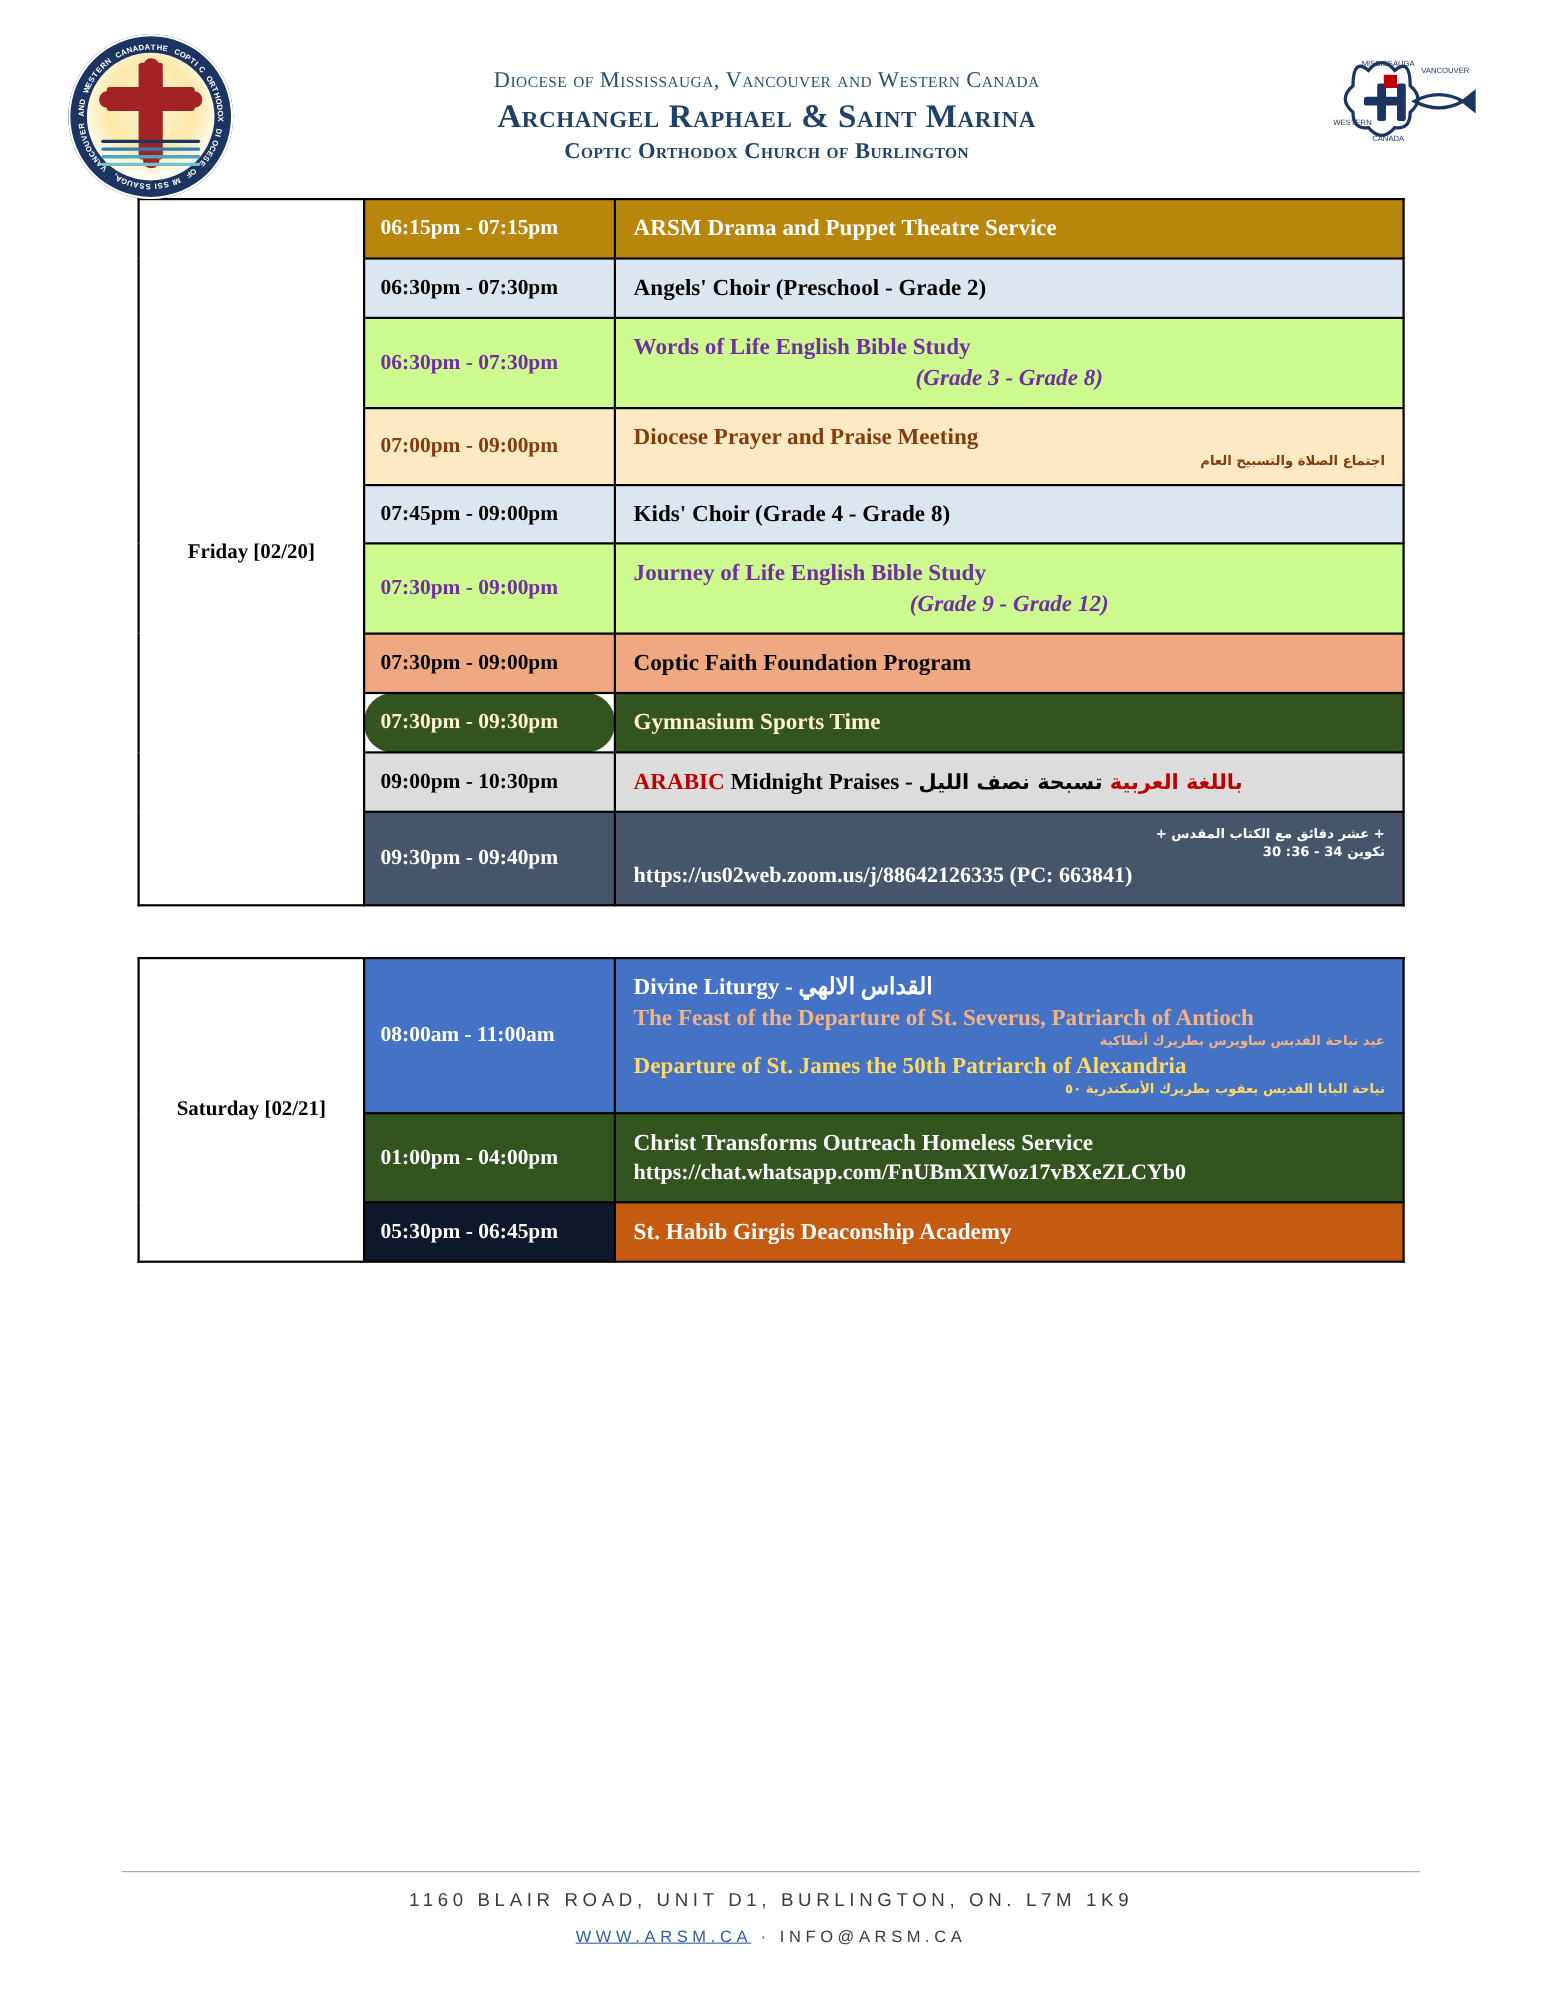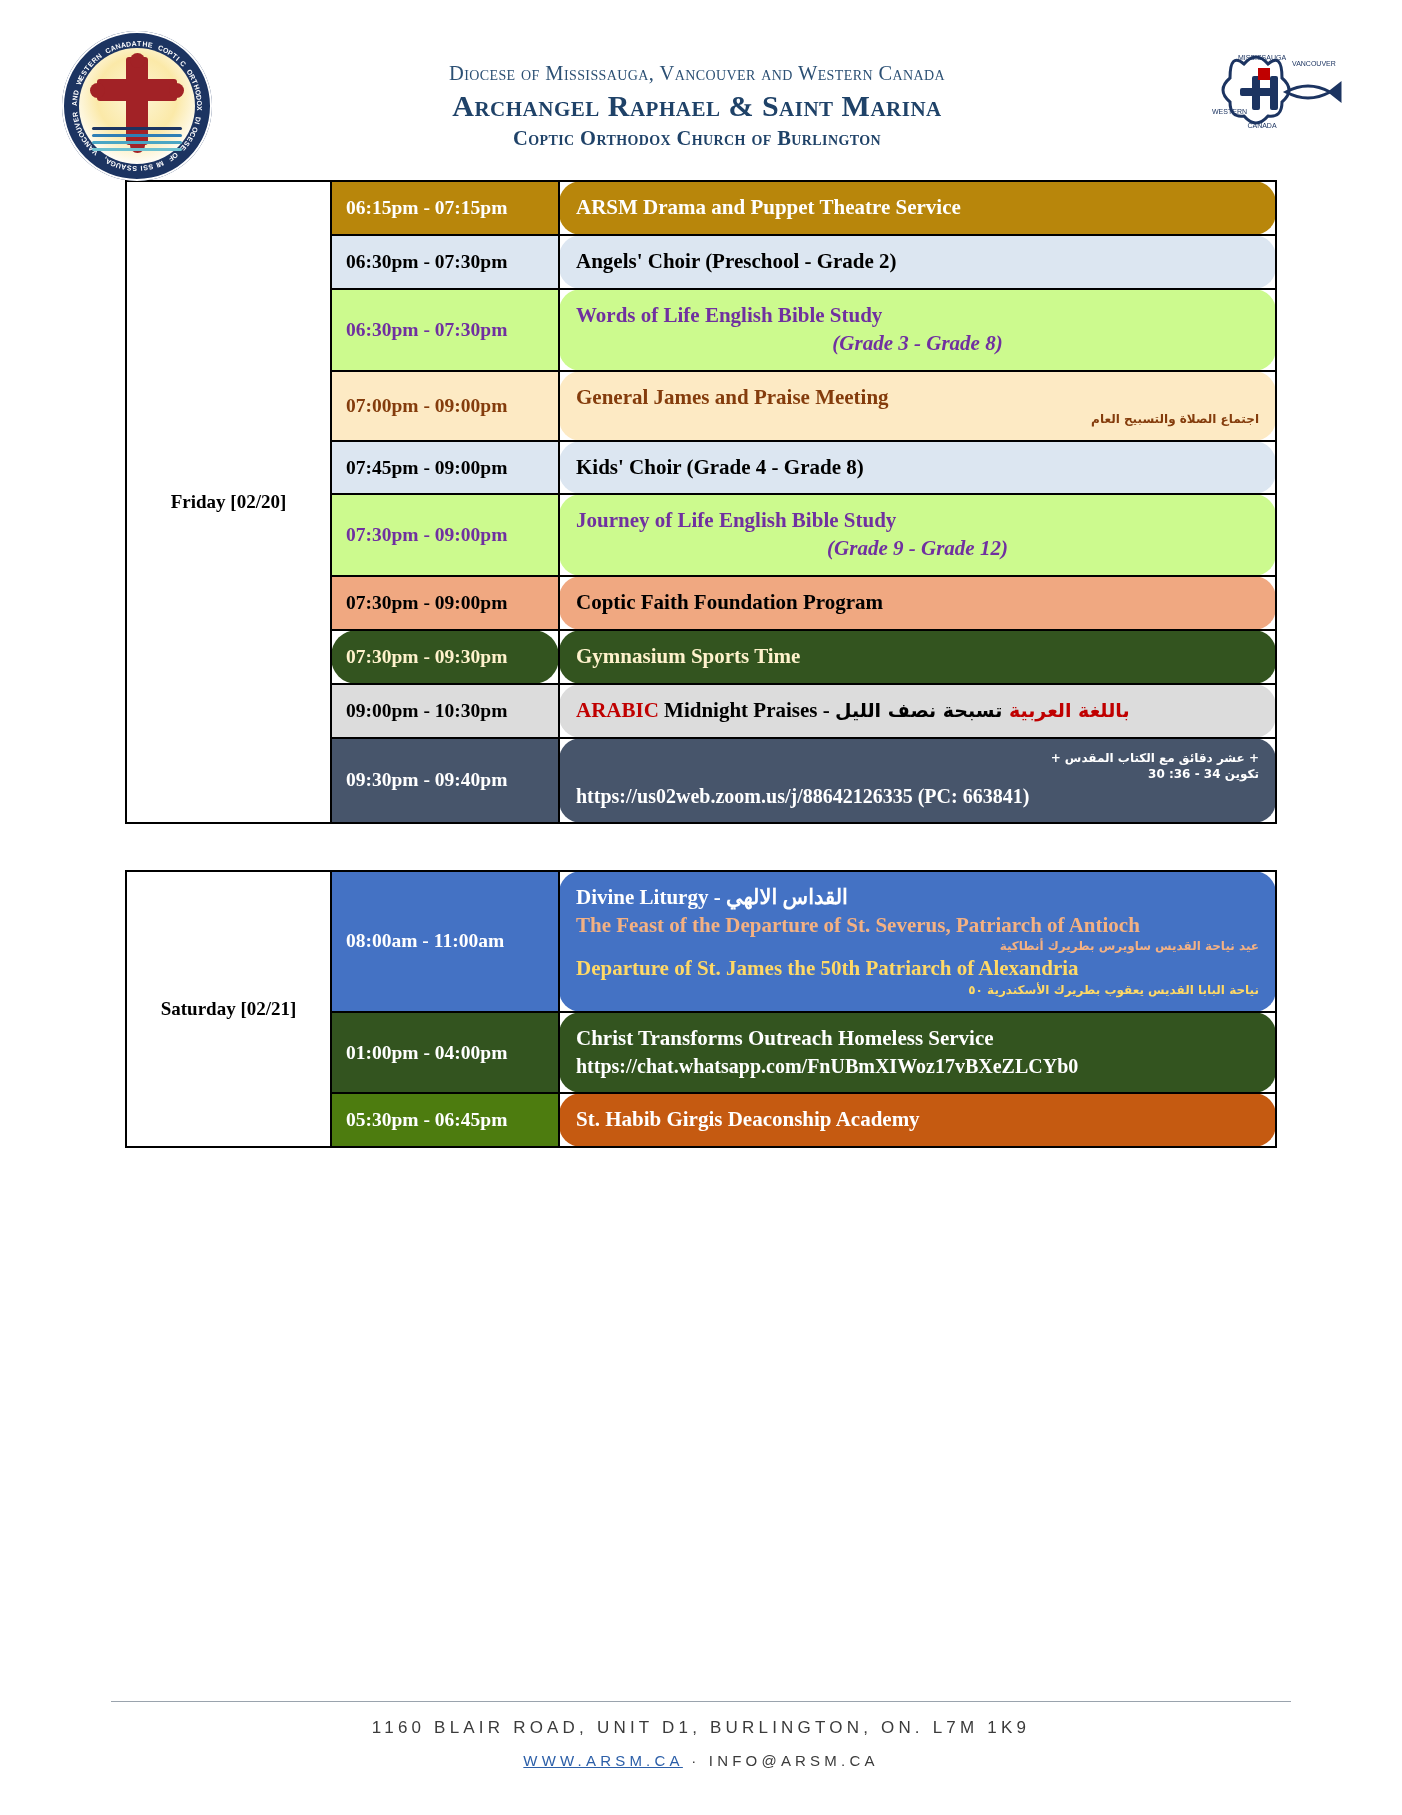--- a/index.html
+++ b/index.html
@@ -100,21 +100,20 @@
     font-size: 19.5px;
     font-weight: bold;
     white-space: nowrap;
     margin-left: 19px;
   }
   .event-cell {
     padding: 12px 16px;
     font-size: 21px;
     font-weight: bold;
     line-height: 1.33;
-    border-radius: 22px;
   }
   .sub-line { font-style: italic; font-weight: bold; text-align: center; }
   .ar { font-family: "DejaVu Sans", sans-serif; font-size: 12px; direction: rtl; font-weight: bold; }
   .ar-inline { font-family: "DejaVu Sans", sans-serif; font-size: 19px; font-weight: bold; }
   .link-line { font-weight: bold; font-size: 20px; }
 
   .spacer { height: 46px; }
 
   
   .footer {
@@ -282,21 +281,21 @@
         <tr>
           <td class="time-cell" style="background: rgb(204, 250, 142); color: rgb(112, 48, 160);">06:30pm - 07:30pm</td>
           <td class="event-cell" style="background: rgb(204, 250, 142);">
             <div style="color: rgb(112, 48, 160);">Words of Life English Bible Study</div>
             <div class="sub-line" style="color: rgb(112, 48, 160);">(Grade 3 - Grade 8)</div>
           </td>
         </tr>
         <tr>
           <td class="time-cell" style="background: rgb(253, 234, 196); color: rgb(132, 60, 12);">07:00pm - 09:00pm</td>
           <td class="event-cell" style="background: rgb(253, 234, 196);">
-            <div style="color: rgb(132, 60, 12);">General James and Praise Meeting</div>
+            <div style="color: rgb(132, 60, 12);">Diocese Prayer and Praise Meeting</div>
             <div class="ar" style="color: rgb(132, 60, 12);">اجتماع الصلاة والتسبيح العام</div>
           </td>
         </tr>
         <tr>
           <td class="time-cell" style="background: rgb(220, 230, 241); color: rgb(0, 0, 0);">07:45pm - 09:00pm</td>
           <td class="event-cell" style="background: rgb(220, 230, 241);">
             <div style="color: rgb(0, 0, 0);">Kids' Choir (Grade 4 - Grade 8)</div>
           </td>
         </tr>
         <tr>
@@ -349,21 +348,21 @@
           </td>
         </tr>
         <tr>
           <td class="time-cell" style="background: rgb(51, 84, 31); color: rgb(255, 255, 255);">01:00pm - 04:00pm</td>
           <td class="event-cell" style="background: rgb(51, 84, 31);">
             <div style="color: rgb(255, 255, 255);">Christ Transforms Outreach Homeless Service</div>
             <div class="link-line" style="color: rgb(255, 255, 255);">https://chat.whatsapp.com/FnUBmXIWoz17vBXeZLCYb0</div>
           </td>
         </tr>
         <tr>
-          <td class="time-cell" style="background: #4d7c0f; color: rgb(255, 255, 255);">05:30pm - 06:45pm</td>
+          <td class="time-cell" style="background: #0f172a; color: rgb(255, 255, 255);">05:30pm - 06:45pm</td>
           <td class="event-cell" style="background: rgb(197, 90, 17);">
             <div style="color: rgb(255, 255, 255);">St. Habib Girgis Deaconship Academy</div>
           </td>
         </tr>
       </tbody>
     </table>
   </div>
 
 <div class="footer">
   <hr>

